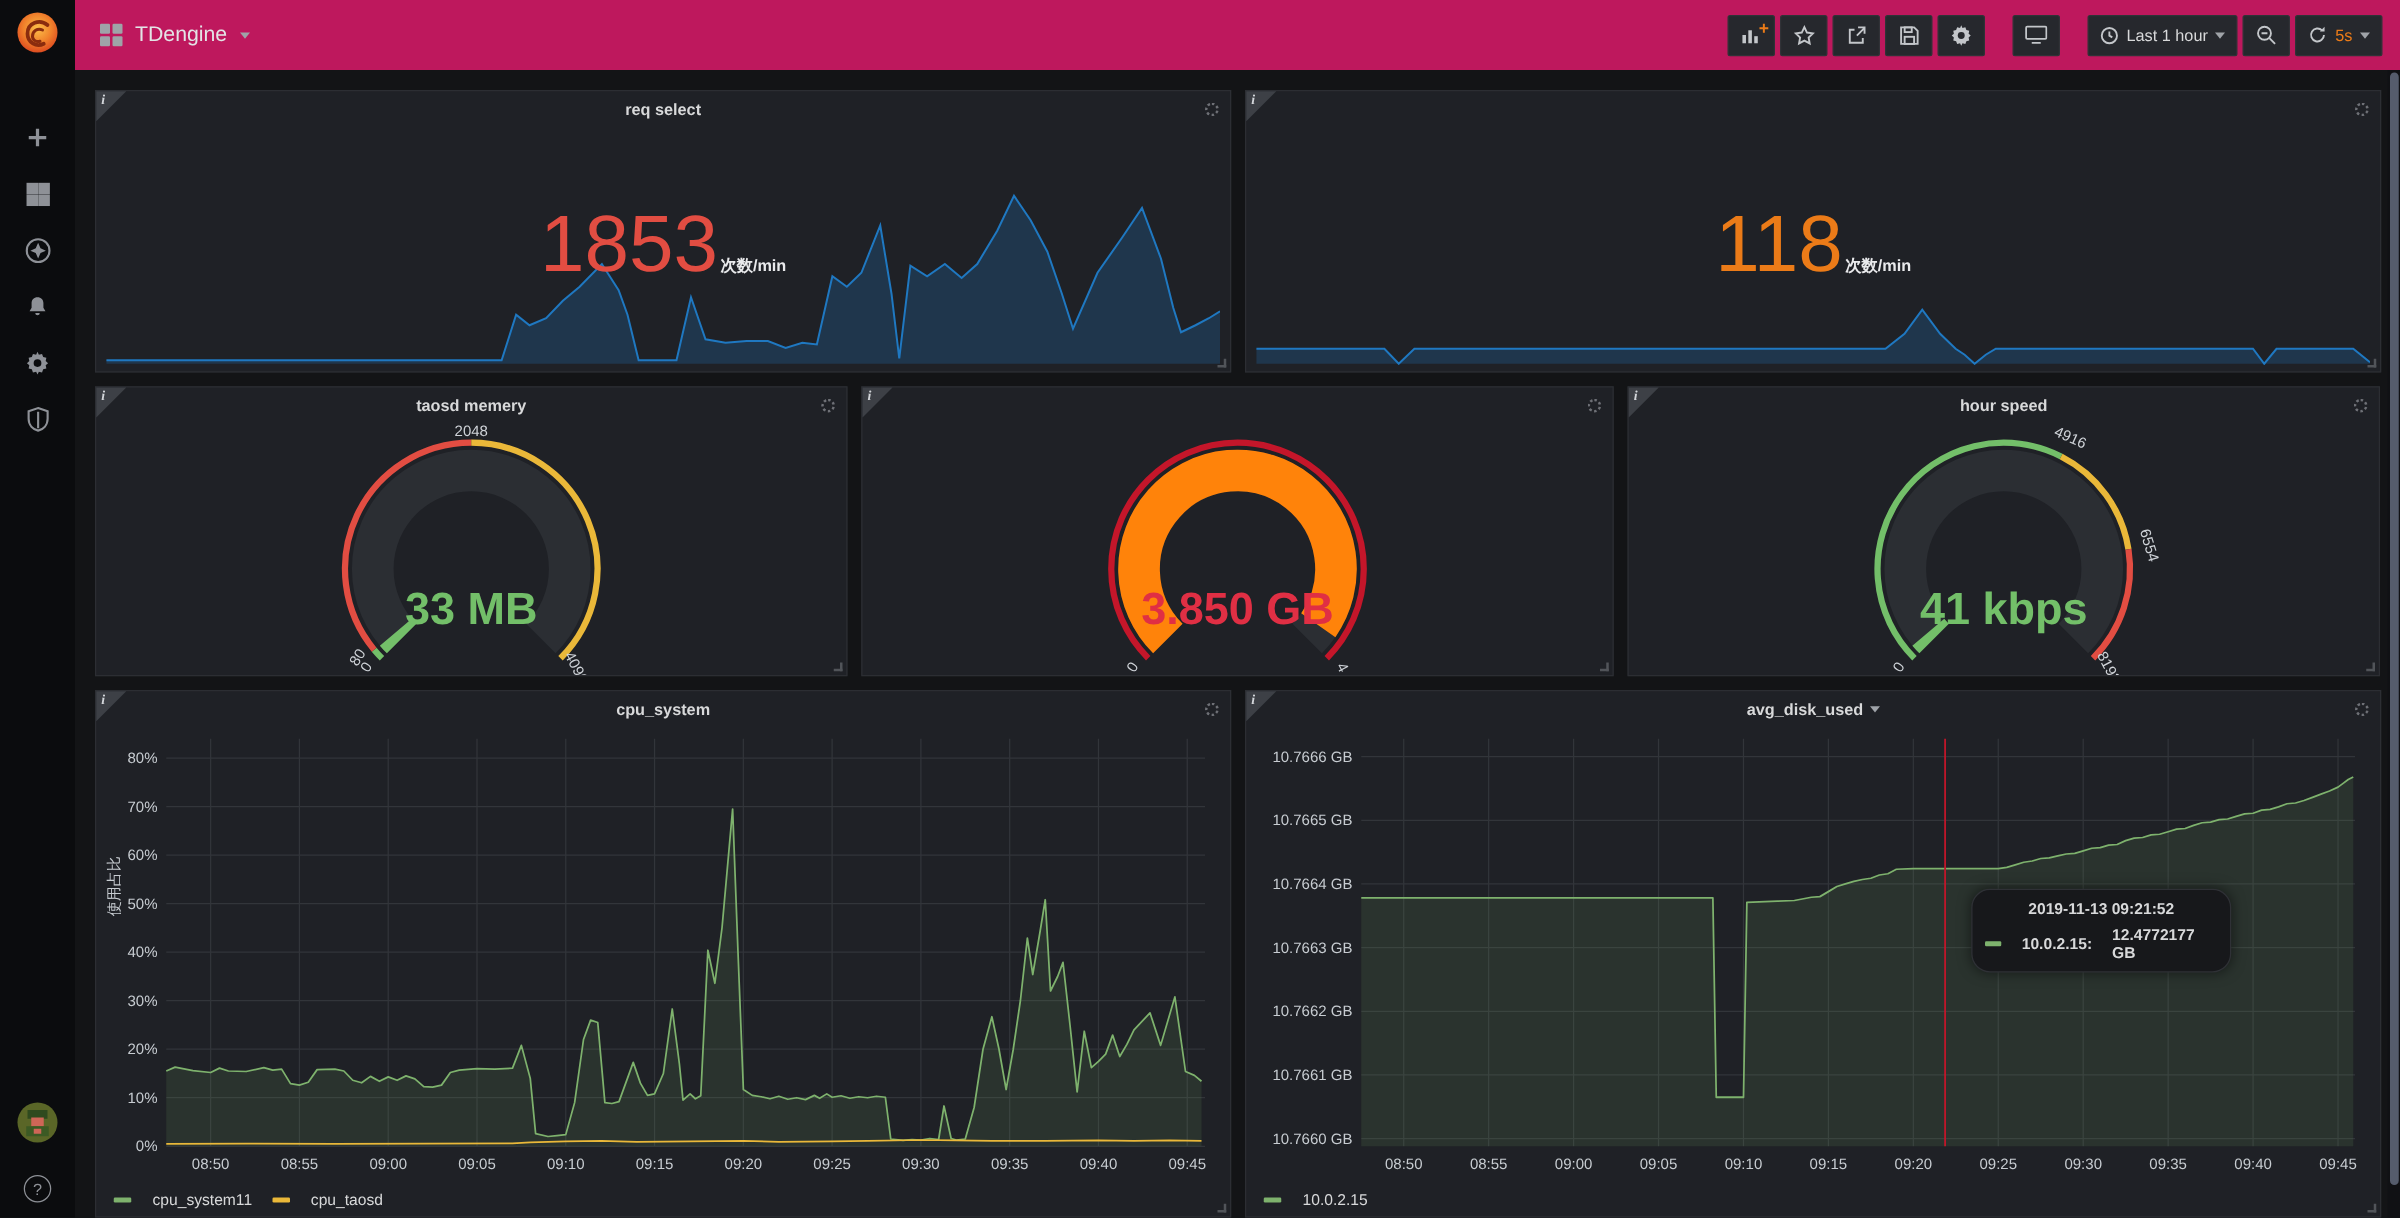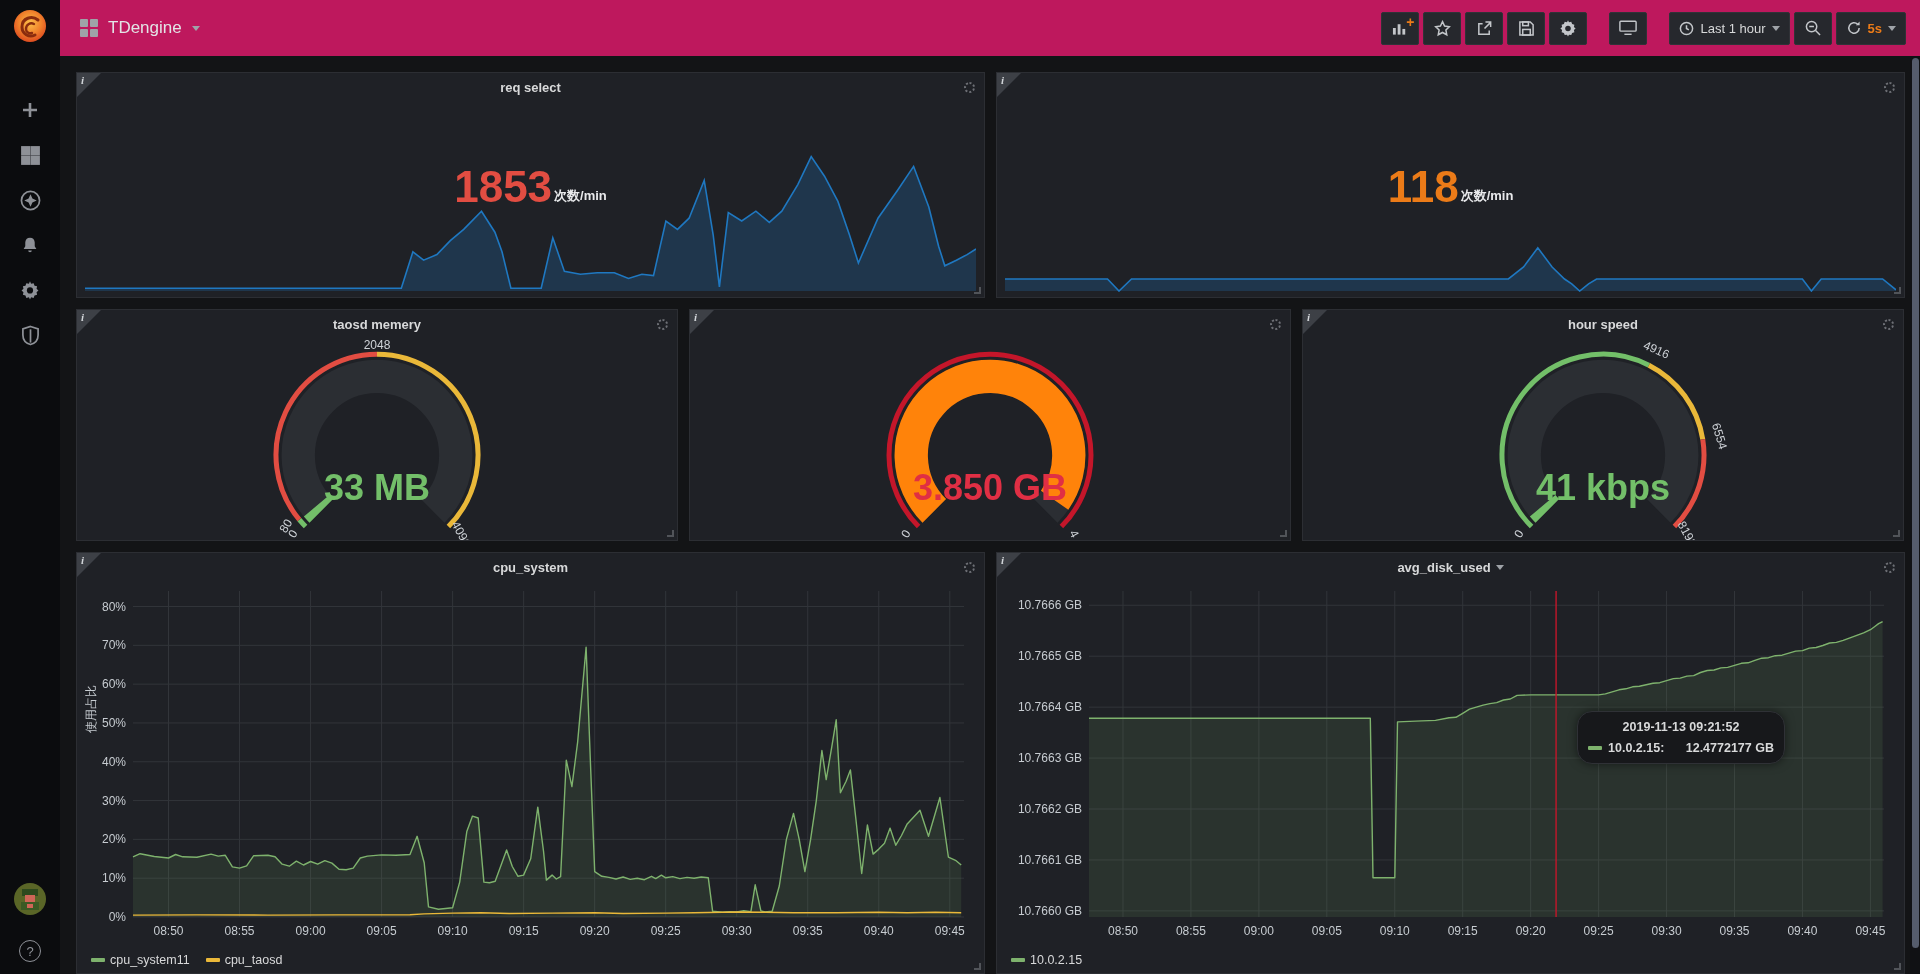--- a/index.html
+++ b/index.html
@@ -23,61 +23,61 @@
   .grid-icon { display:grid; grid-template-columns:8px 8px; grid-template-rows:8px 8px; gap:2px; }
   .grid-icon div { background:#9fa3a8; border-radius:1px; }
   .nav-title { font-size:17px; color:#e3e4e6; }
   .caret { width:0; height:0; border-left:4px solid transparent; border-right:4px solid transparent; border-top:5px solid #9fa3a8; display:inline-block; }
   .nav-right { margin-left:auto; display:flex; align-items:center; margin-right:14px; gap:4px; }
   .nav-btn { height:33px; min-width:38px; background:#26282d; border:1px solid #303237; border-radius:2px;
     display:flex; align-items:center; justify-content:center; color:#b0b3b8; cursor:pointer; padding:0 9px; gap:6px; }
   .nav-btn svg { stroke:#b0b3b8; fill:none; stroke-width:1.6; }
   .nav-gap { width:14px; }
   .nav-btn .lbl { font-size:13px; color:#d8d9da; }
-  .refresh-interval { font-size:13px; font-weight:bold; }
+  .refresh-interval { font-size:13px; font-weight:normal; }
 
   
   .panel { position:absolute; background:#1f2126; border:1px solid #2c2e33; }
   .panel-header { position:absolute; top:0; left:0; right:0; height:28px; display:flex; align-items:center;
     justify-content:center; gap:5px; cursor:pointer; z-index:5; }
   .panel-title { font-size:13px; font-weight:bold; color:#d8d9da; }
   .panel-corner { position:absolute; top:0; left:0; width:0; height:0;
     border-top:24px solid #3d4046; border-right:24px solid transparent; z-index:6; cursor:pointer; }
   .panel-corner span { position:absolute; top:-23px; left:4px; font-family:"Liberation Serif", serif;
     font-style:italic; font-weight:bold; font-size:11px; color:#d3d6da; }
   .panel-spinner { position:absolute; top:9px; right:9px; width:11px; height:11px;
     border:2px dotted #6e7076; border-radius:50%; z-index:6; }
   .resize-handle { position:absolute; right:3px; bottom:3px; width:7px; height:7px;
     border-right:2px solid #515459; border-bottom:2px solid #515459; cursor:nwse-resize; z-index:6; }
 
   
   .bigstat { position:absolute; left:0; right:0; top:95px; display:flex; justify-content:center; align-items:flex-end; z-index:4; pointer-events:none; }
-  .bigval { font-size:44px; font-weight:bold; line-height:0.85; }
+  .bigval { font-size:64px; font-weight:normal; line-height:0.85; }
   .bigunit { font-size:13px; font-weight:bold; color:#e9eaec; margin-left:2px; }
   .spark { position:absolute; left:8px; right:8px; bottom:5px; }
   .spark-tall { height:142px; }
   .spark-short { height:62px; }
 
   
   .gauge-box { position:absolute; left:0; top:28px; right:0; bottom:0; }
 
   
   .chart { position:absolute; left:6px; right:6px; top:28px; height:362px; cursor:crosshair; }
   .axis-label-y { position:absolute; left:6px; top:180px; transform:rotate(-90deg); transform-origin:left top;
     font-size:12px; color:#c7ccd1; z-index:4; }
   .legend { position:absolute; left:14px; bottom:6px; display:flex; gap:16px; align-items:center; z-index:5; }
-  .legend-item { display:flex; align-items:center; gap:5px; font-size:12.5px; color:#d8d9da; cursor:pointer; }
+  .legend-item { display:flex; align-items:center; gap:17px; font-size:12.5px; color:#d8d9da; cursor:pointer; }
   .dash { width:14px; height:4px; border-radius:1px; display:inline-block; }
   .dash.green { background:#7eb26d; } .dash.yellow { background:#eab839; }
 
   
   .tooltip { position:absolute; left:580px; top:158px; width:208px; background:#17181b; border:1px solid #2f3136;
     border-radius:15px; padding:8px 10px; z-index:8; box-shadow:0 0 10px rgba(0,0,0,.5); }
   .tooltip-time { text-align:center; font-size:12.5px; font-weight:bold; color:#d8d9da; margin-bottom:7px; }
-  .tooltip-row { display:flex; align-items:center; gap:6px; font-size:12.5px; font-weight:bold; }
+  .tooltip-row { display:flex; align-items:center; gap:16px; font-size:12.5px; font-weight:bold; }
   .tooltip-val { margin-left:auto; }
 
   
   .scroll-track { position:absolute; right:0; top:56px; width:10px; bottom:0; background:#101114; z-index:40; }
   .scroll-thumb { position:absolute; right:1px; top:2px; width:7px; height:890px; background:#555c6c; border-radius:4px; cursor:pointer; }
 
   svg text { font-family:"Liberation Sans", sans-serif; }
 </style>
 </head>
 <body>

